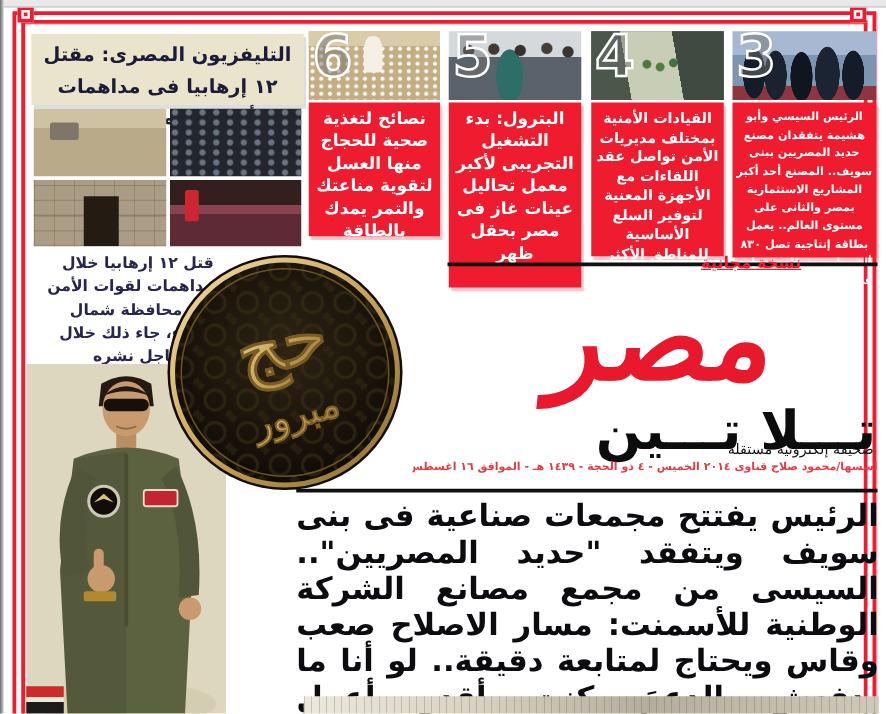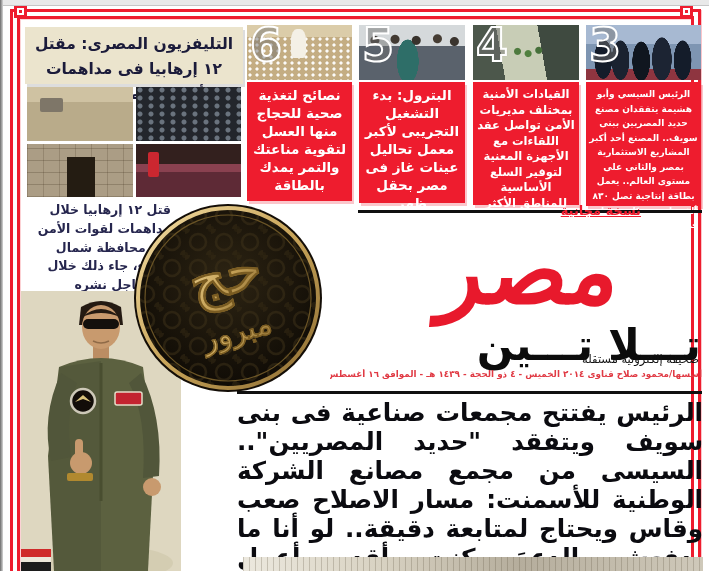--- a/index.html
+++ b/index.html
@@ -38,22 +38,22 @@
   .tl-caption { left:25px; top:201px; width:146px; font-size:12.5px; font-weight:bold; color:#26264e;
     direction:rtl; text-align:right; line-height:1.5; z-index:3; }
 
   
   .num-col { top:25px; z-index:3; }
   .col-photo { position:relative; height:55px; overflow:hidden; }
   .col-num { position:absolute; left:3px; top:-3px; font-size:46px; font-weight:bold; line-height:1;
     color:rgba(255,255,255,.22); -webkit-text-stroke:2px #fff; text-shadow:0 0 2px rgba(0,0,0,.35); }
   .col-red { margin-top:2px; background:#ee1c2e; color:#fff; font-weight:bold; text-align:center;
     direction:rtl; padding:5px 3px; box-shadow:2px 3px 0 rgba(238,28,46,.25); }
-  .c6 { left:247px; width:105px; } .c6 .col-red { height:119px; font-size:13.5px; line-height:1.33; }
-  .c5 { left:359px; width:106px; } .c5 .col-red { height:121px; font-size:13.5px; line-height:1.33; }
+  .c6 { left:247px; width:105px; } .c6 .col-red { height:107px; font-size:13.5px; line-height:1.33; }
+  .c5 { left:359px; width:106px; } .c5 .col-red { height:148px; font-size:13.5px; line-height:1.33; }
   .c4 { left:473px; width:106px; } .c4 .col-red { height:123px; font-size:11.5px; line-height:1.35; }
   .c3 { left:586px; width:115px; } .c3 .col-red { height:124px; font-size:9px;  line-height:1.62; }
   .ph-hajj { background-color:#c4ad83; background-image:
       linear-gradient(180deg,#dbcca9 0 22%,rgba(0,0,0,0) 22%),
       radial-gradient(circle at 3px 2px,rgba(255,255,255,.95) 1.2px,rgba(0,0,0,0) 2px);
       background-size:100% 100%,7px 6px; }
   .ph-hajj::after { content:""; position:absolute; left:42%; top:8%; width:14%; height:52%; background:#f4f0e6; border-radius:40% 40% 20% 20%; }
   .ph-lab { background-color:#d5d9db; background-image:
       radial-gradient(circle at 15% 28%,#3a342e 4px,rgba(0,0,0,0) 5px),
       radial-gradient(circle at 34% 26%,#423a32 4px,rgba(0,0,0,0) 5px),

